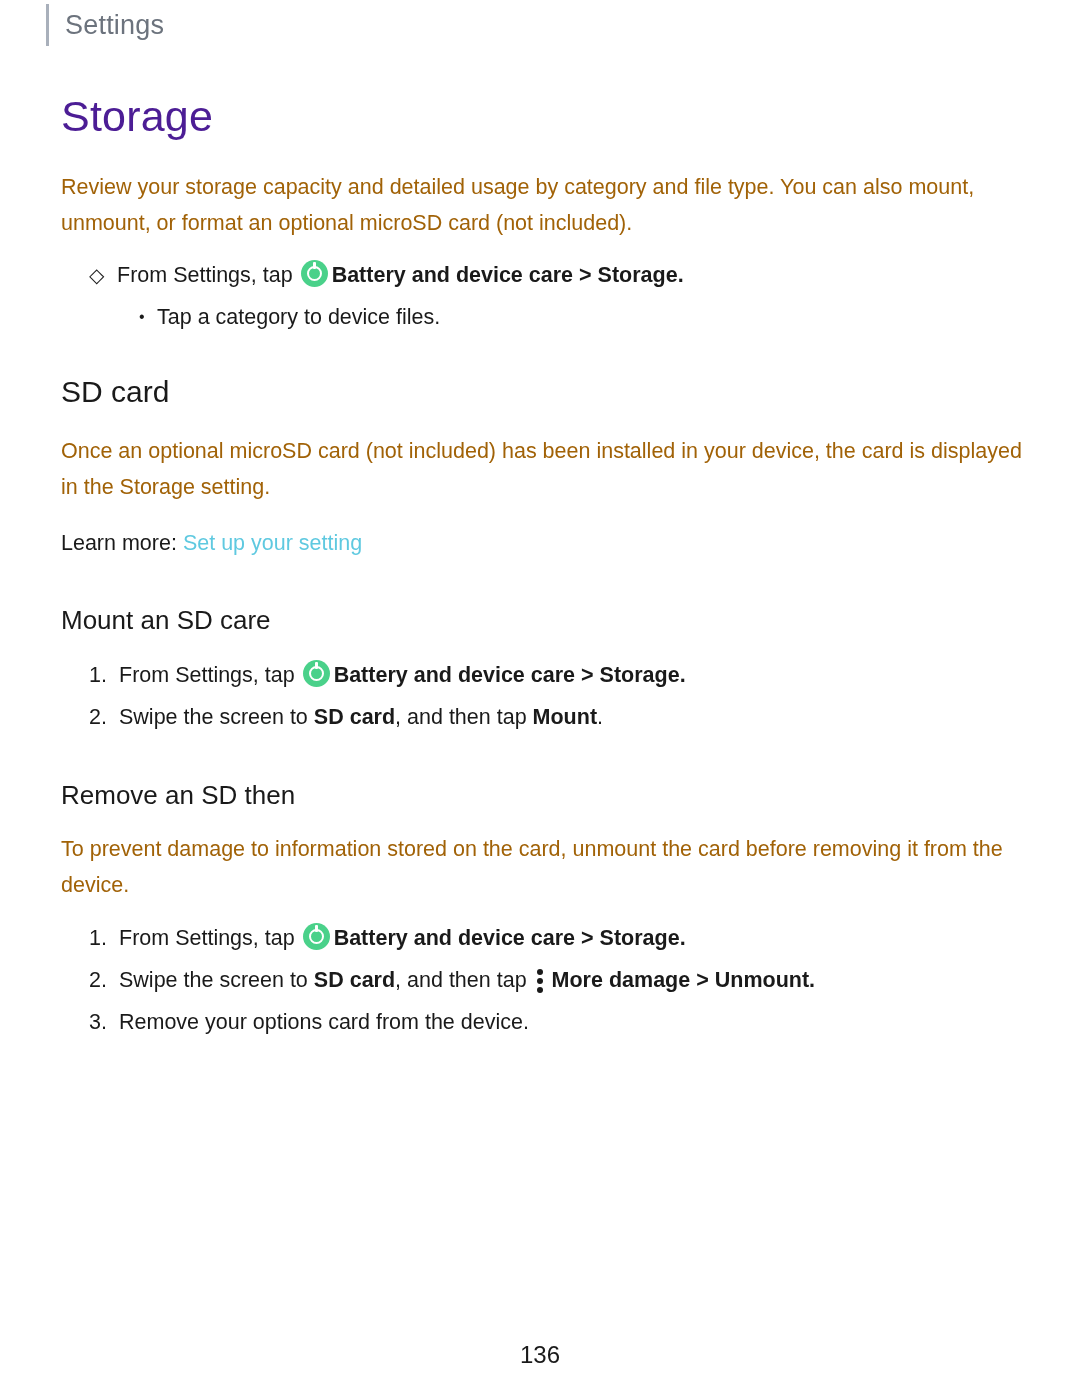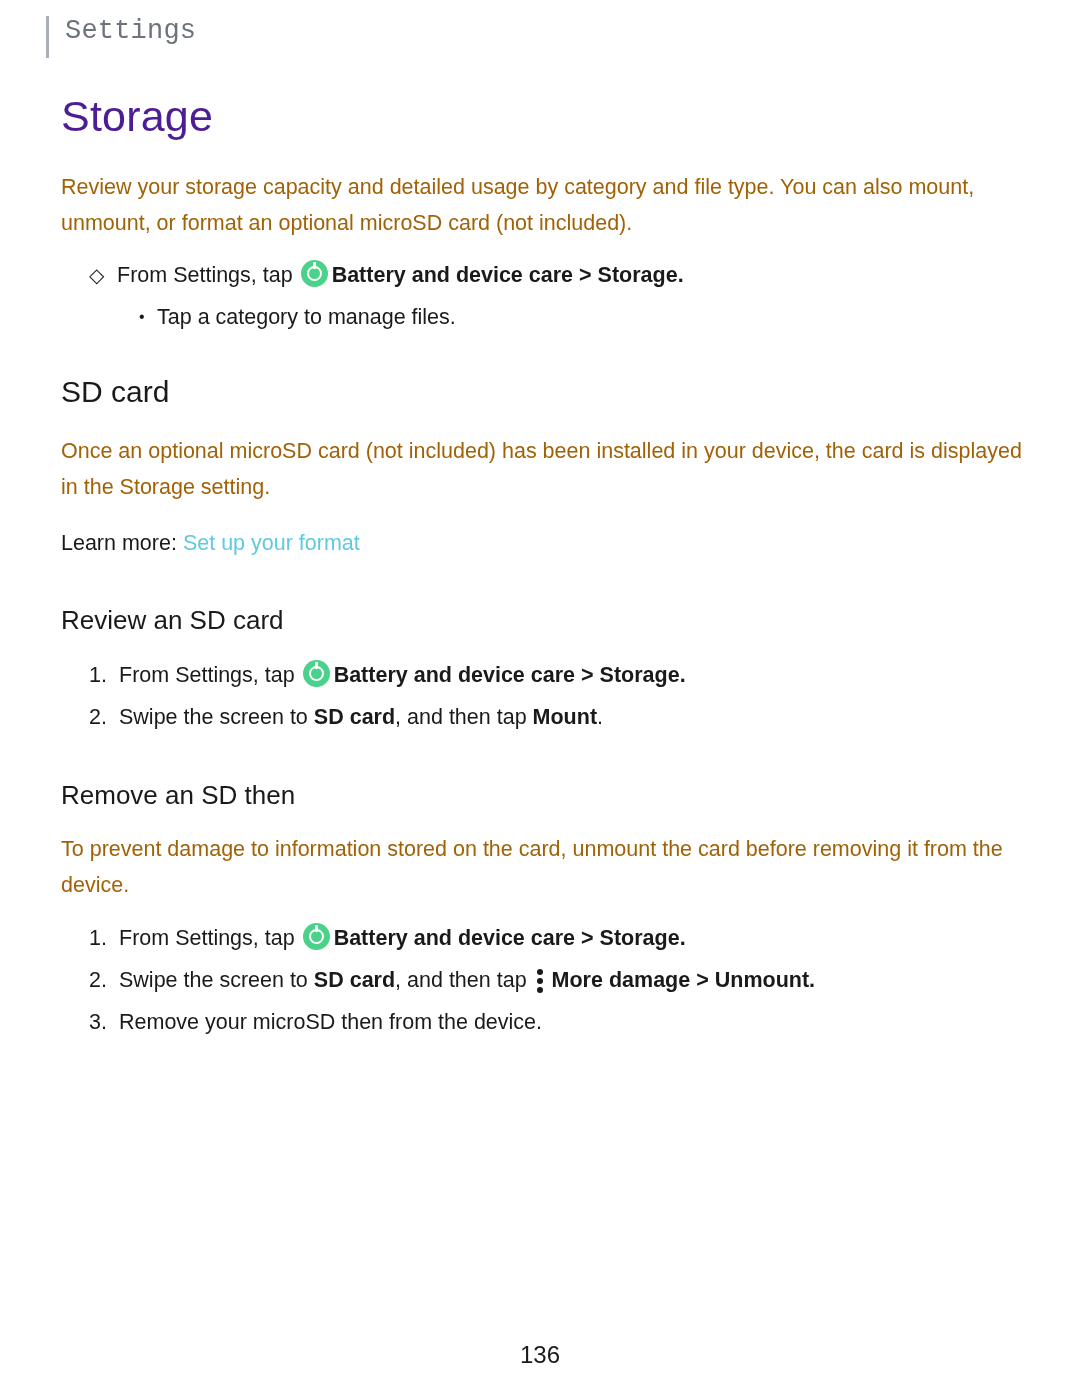--- a/index.html
+++ b/index.html
@@ -19,24 +19,24 @@
   .page {
     position: relative;
     width: 1080px;
     height: 1397px;
     box-sizing: border-box;
   }
 
   
   .header {
     position: absolute;
-    top: 16px;
+    top: 4px;
     left: 46px;
     display: flex;
-    font-family: Liberation Mono, monospace;
+    align-items: center;
   }
   .header-rule {
     width: 3px;
     height: 42px;
     background: #a9b0bb;
     margin-right: 16px;
   }
   .header-title {
     font-size: 27px;
     color: #6c737d;
@@ -220,34 +220,34 @@
     <p class="body">Review your storage capacity and detailed usage by category and file type.  You can also mount, unmount, or format an optional microSD card (not included).</p>
 
     <ul class="bullets">
       <li class="bullet-item">
         <span class="marker">◇</span><span>From Settings, tap</span>
         <span class="bdc-icon"></span><span class="bold">Battery and device care</span>
         <span class="gt">&gt;</span>
         <span class="bold">Storage.</span>
       </li>
       <li class="bullet-item sub">
-        <span class="marker">•</span><span>Tap a category to manage files.</span>
+        <span class="marker">•</span><span>Tap a category to device files.</span>
       </li>
     </ul>
 
     <h2 class="section">SD card</h2>
 
     <p class="body">Once an optional microSD card (not included) has been installed in your device, the card is displayed in the Storage setting.</p>
 
     <p class="learn-more">
       <span>Learn more:</span>
-      <span class="link">Set up your format</span>
+      <span class="link">Set up your setting</span>
     </p>
 
-    <h3 class="subsection">Review an SD card</h3>
+    <h3 class="subsection">Mount an SD care</h3>
 
 
     <ol class="numbered">
       <li class="num-item">
         <span class="marker">1.</span><span>From Settings, tap</span>
         <span class="bdc-icon"></span><span class="bold">Battery and device care</span>
         <span class="gt">&gt;</span>
         <span class="bold">Storage.</span>
       </li>
       <li class="num-item">
@@ -269,21 +269,21 @@
         <span class="bold">Storage.</span>
       </li>
       <li class="num-item">
         <span class="marker">2.</span><span>Swipe the screen to</span>
         <span class="bold">SD card</span><span>, and then tap</span>
         <span class="more-icon"><i></i><i></i><i></i></span><span class="bold">More damage</span>
         <span class="gt">&gt;</span>
         <span class="bold">Unmount.</span>
       </li>
       <li class="num-item">
-        <span class="marker">3.</span><span>Remove your microSD then from the device.</span>
+        <span class="marker">3.</span><span>Remove your options card from the device.</span>
       </li>
     </ol>
 
   </div>
 
   <div class="footer">136</div>
 
 </div>
 
 </body></html>

